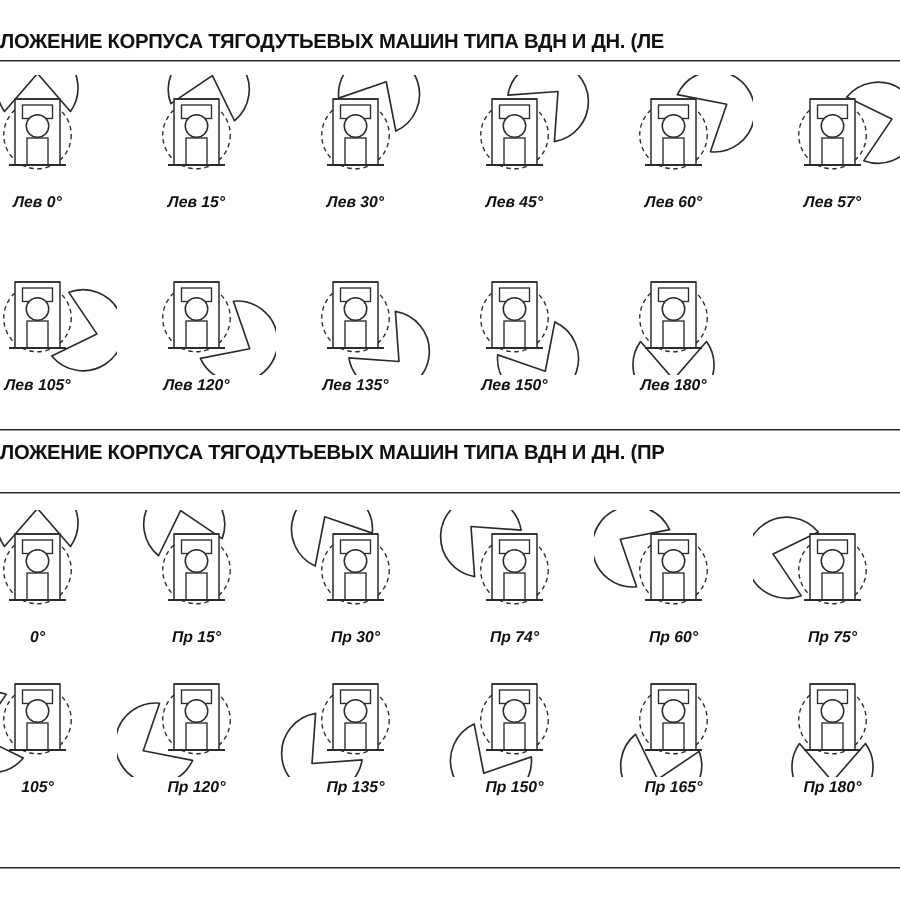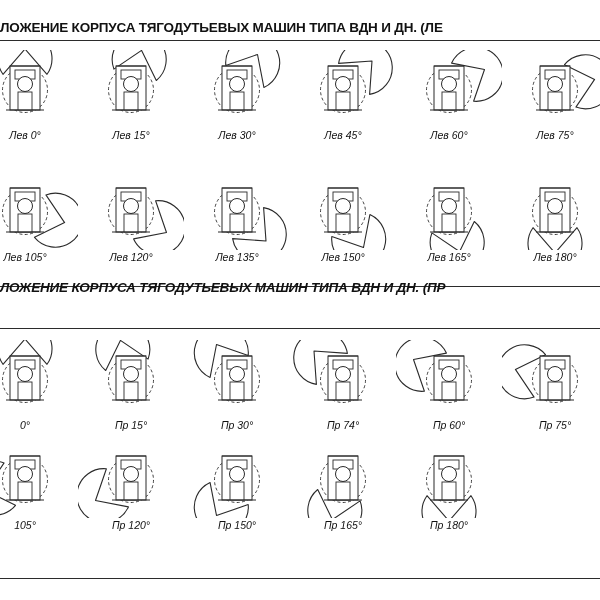--- a/index.html
+++ b/index.html
@@ -40,21 +40,21 @@
     align-items:center;
   }
   .fig{
     width:106px;height:78px;
     position:relative;
   }
   .fig svg{display:block;}
   .caption{
     font-size:10.5px;
     font-style:italic;
-    font-weight:400;
+    font-weight:700;
     color:#111;
     margin-top:1px;
     white-space:nowrap;
   }
 </style>
 </head>
 <body>
 
 <div class="sheet">
 
@@ -146,21 +146,21 @@
               <path d="M 62.5 14.7 A 27 27 0 1 1 73.9 57.1 L 92.6 29.4 Z" fill="none" stroke="#2b2b2b" stroke-width="1.1" stroke-linejoin="round"></path>
               <circle cx="53" cy="40" r="22.5" fill="none" stroke="#2b2b2b" stroke-width="0.9" stroke-dasharray="3 2.4"></circle>
               <rect x="38" y="16" width="30" height="44" fill="#fff" stroke="#2b2b2b" stroke-width="1"></rect>
               <rect x="43" y="20" width="20" height="9" fill="#fff" stroke="#2b2b2b" stroke-width="0.9"></rect>
               <circle cx="53" cy="34" r="7.5" fill="#fff" stroke="#2b2b2b" stroke-width="1"></circle>
               <rect x="46" y="42" width="14" height="18" fill="#fff" stroke="#2b2b2b" stroke-width="0.9"></rect>
               <line x1="34" y1="60" x2="72" y2="60" stroke="#2b2b2b" stroke-width="1.2"></line>
               <line x1="38" y1="16" x2="68" y2="16" stroke="#2b2b2b" stroke-width="1"></line>
             </svg>
           </div>
-          <div class="caption">Лев 75°</div>
+          <div class="caption">Лев 57°</div>
         </div>
       </div>
   </div>
 
   <div class="band" style="top:172px;">
     <div class="row" id="row-l2">
         <div class="cell">
           <div class="fig">
             <svg width="106" height="78" viewBox="0 0 106 78" xmlns="http://www.w3.org/2000/svg">
               <path d="M 73.9 22.9 A 27 27 0 1 1 62.5 65.3 L 92.6 50.6 Z" fill="none" stroke="#2b2b2b" stroke-width="1.1" stroke-linejoin="round"></path>
@@ -216,53 +216,38 @@
               <rect x="46" y="42" width="14" height="18" fill="#fff" stroke="#2b2b2b" stroke-width="0.9"></rect>
               <line x1="34" y1="60" x2="72" y2="60" stroke="#2b2b2b" stroke-width="1.2"></line>
               <line x1="38" y1="16" x2="68" y2="16" stroke="#2b2b2b" stroke-width="1"></line>
             </svg>
           </div>
           <div class="caption">Лев 150°</div>
         </div>
         <div class="cell">
           <div class="fig">
             <svg width="106" height="78" viewBox="0 0 106 78" xmlns="http://www.w3.org/2000/svg">
-              <path d="M 78.3 49.5 A 27 27 0 1 1 35.9 60.9 L 63.6 79.6 Z" fill="none" stroke="#2b2b2b" stroke-width="1.1" stroke-linejoin="round"></path>
-              <circle cx="53" cy="40" r="22.5" fill="none" stroke="#2b2b2b" stroke-width="0.9" stroke-dasharray="3 2.4"></circle>
-              <rect x="38" y="16" width="30" height="44" fill="#fff" stroke="#2b2b2b" stroke-width="1"></rect>
-              <rect x="43" y="20" width="20" height="9" fill="#fff" stroke="#2b2b2b" stroke-width="0.9"></rect>
-              <circle cx="53" cy="34" r="7.5" fill="#fff" stroke="#2b2b2b" stroke-width="1"></circle>
-              <rect x="46" y="42" width="14" height="18" fill="#fff" stroke="#2b2b2b" stroke-width="0.9"></rect>
-              <line x1="34" y1="60" x2="72" y2="60" stroke="#2b2b2b" stroke-width="1.2"></line>
-              <line x1="38" y1="16" x2="68" y2="16" stroke="#2b2b2b" stroke-width="1"></line>
-            </svg>
-          </div>
-          <div class="caption">Лев 165°</div>
-        </div>
-        <div class="cell">
-          <div class="fig">
-            <svg width="106" height="78" viewBox="0 0 106 78" xmlns="http://www.w3.org/2000/svg">
               <path d="M 75.0 55.7 A 27 27 0 1 1 31.0 55.7 L 53.0 81.0 Z" fill="none" stroke="#2b2b2b" stroke-width="1.1" stroke-linejoin="round"></path>
               <circle cx="53" cy="40" r="22.5" fill="none" stroke="#2b2b2b" stroke-width="0.9" stroke-dasharray="3 2.4"></circle>
               <rect x="38" y="16" width="30" height="44" fill="#fff" stroke="#2b2b2b" stroke-width="1"></rect>
               <rect x="43" y="20" width="20" height="9" fill="#fff" stroke="#2b2b2b" stroke-width="0.9"></rect>
               <circle cx="53" cy="34" r="7.5" fill="#fff" stroke="#2b2b2b" stroke-width="1"></circle>
               <rect x="46" y="42" width="14" height="18" fill="#fff" stroke="#2b2b2b" stroke-width="0.9"></rect>
               <line x1="34" y1="60" x2="72" y2="60" stroke="#2b2b2b" stroke-width="1.2"></line>
               <line x1="38" y1="16" x2="68" y2="16" stroke="#2b2b2b" stroke-width="1"></line>
             </svg>
           </div>
           <div class="caption">Лев 180°</div>
         </div>
       </div>
   </div>
 
   <div class="band title-rule" style="top:286px;"></div>
 
-  <div class="band" style="top:280px;font-style:italic;">
+  <div class="band" style="top:294px;">
     <div class="section-title">ЛОЖЕНИЕ КОРПУСА ТЯГОДУТЬЕВЫХ МАШИН ТИПА ВДН И ДН. (ПР</div>
   </div>
   <div class="band title-rule" style="top:328px;"></div>
 
   <div class="band" style="top:340px;">
     <div class="row" id="row-r1">
         <div class="cell">
           <div class="fig">
             <svg width="106" height="78" viewBox="0 0 106 78" xmlns="http://www.w3.org/2000/svg">
               <path d="M 31.0 24.3 A 27 27 0 1 1 75.0 24.3 L 53.0 -1.0 Z" fill="none" stroke="#2b2b2b" stroke-width="1.1" stroke-linejoin="round"></path>
@@ -383,20 +368,35 @@
               <rect x="46" y="42" width="14" height="18" fill="#fff" stroke="#2b2b2b" stroke-width="0.9"></rect>
               <line x1="34" y1="60" x2="72" y2="60" stroke="#2b2b2b" stroke-width="1.2"></line>
               <line x1="38" y1="16" x2="68" y2="16" stroke="#2b2b2b" stroke-width="1"></line>
             </svg>
           </div>
           <div class="caption">Пр 120°</div>
         </div>
         <div class="cell">
           <div class="fig">
             <svg width="106" height="78" viewBox="0 0 106 78" xmlns="http://www.w3.org/2000/svg">
+              <path d="M 57.4 66.6 A 27 27 0 1 1 26.4 35.6 L 24.0 69.0 Z" fill="none" stroke="#2b2b2b" stroke-width="1.1" stroke-linejoin="round"></path>
+              <circle cx="53" cy="40" r="22.5" fill="none" stroke="#2b2b2b" stroke-width="0.9" stroke-dasharray="3 2.4"></circle>
+              <rect x="38" y="16" width="30" height="44" fill="#fff" stroke="#2b2b2b" stroke-width="1"></rect>
+              <rect x="43" y="20" width="20" height="9" fill="#fff" stroke="#2b2b2b" stroke-width="0.9"></rect>
+              <circle cx="53" cy="34" r="7.5" fill="#fff" stroke="#2b2b2b" stroke-width="1"></circle>
+              <rect x="46" y="42" width="14" height="18" fill="#fff" stroke="#2b2b2b" stroke-width="0.9"></rect>
+              <line x1="34" y1="60" x2="72" y2="60" stroke="#2b2b2b" stroke-width="1.2"></line>
+              <line x1="38" y1="16" x2="68" y2="16" stroke="#2b2b2b" stroke-width="1"></line>
+            </svg>
+          </div>
+          <div class="caption">Пр 135°</div>
+        </div>
+        <div class="cell">
+          <div class="fig">
+            <svg width="106" height="78" viewBox="0 0 106 78" xmlns="http://www.w3.org/2000/svg">
               <path d="M 64.2 64.6 A 27 27 0 1 1 26.1 42.6 L 32.5 75.5 Z" fill="none" stroke="#2b2b2b" stroke-width="1.1" stroke-linejoin="round"></path>
               <circle cx="53" cy="40" r="22.5" fill="none" stroke="#2b2b2b" stroke-width="0.9" stroke-dasharray="3 2.4"></circle>
               <rect x="38" y="16" width="30" height="44" fill="#fff" stroke="#2b2b2b" stroke-width="1"></rect>
               <rect x="43" y="20" width="20" height="9" fill="#fff" stroke="#2b2b2b" stroke-width="0.9"></rect>
               <circle cx="53" cy="34" r="7.5" fill="#fff" stroke="#2b2b2b" stroke-width="1"></circle>
               <rect x="46" y="42" width="14" height="18" fill="#fff" stroke="#2b2b2b" stroke-width="0.9"></rect>
               <line x1="34" y1="60" x2="72" y2="60" stroke="#2b2b2b" stroke-width="1.2"></line>
               <line x1="38" y1="16" x2="68" y2="16" stroke="#2b2b2b" stroke-width="1"></line>
             </svg>
           </div>

